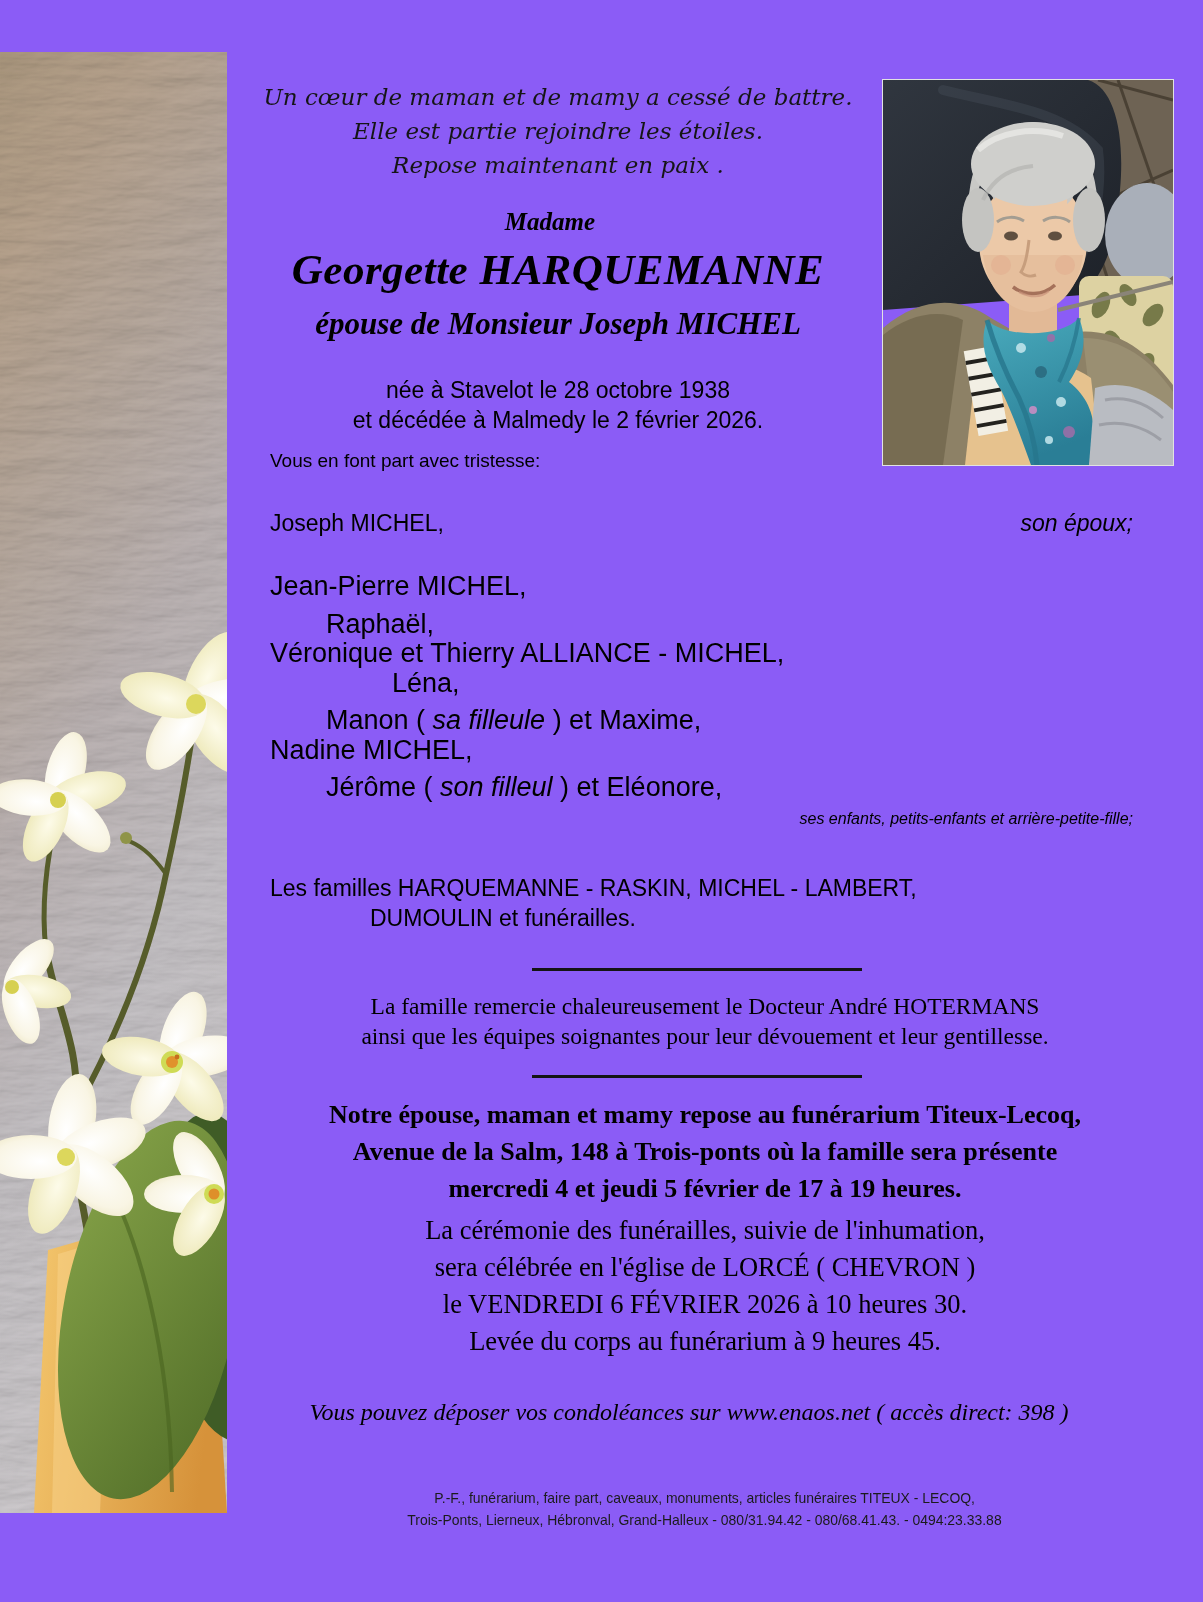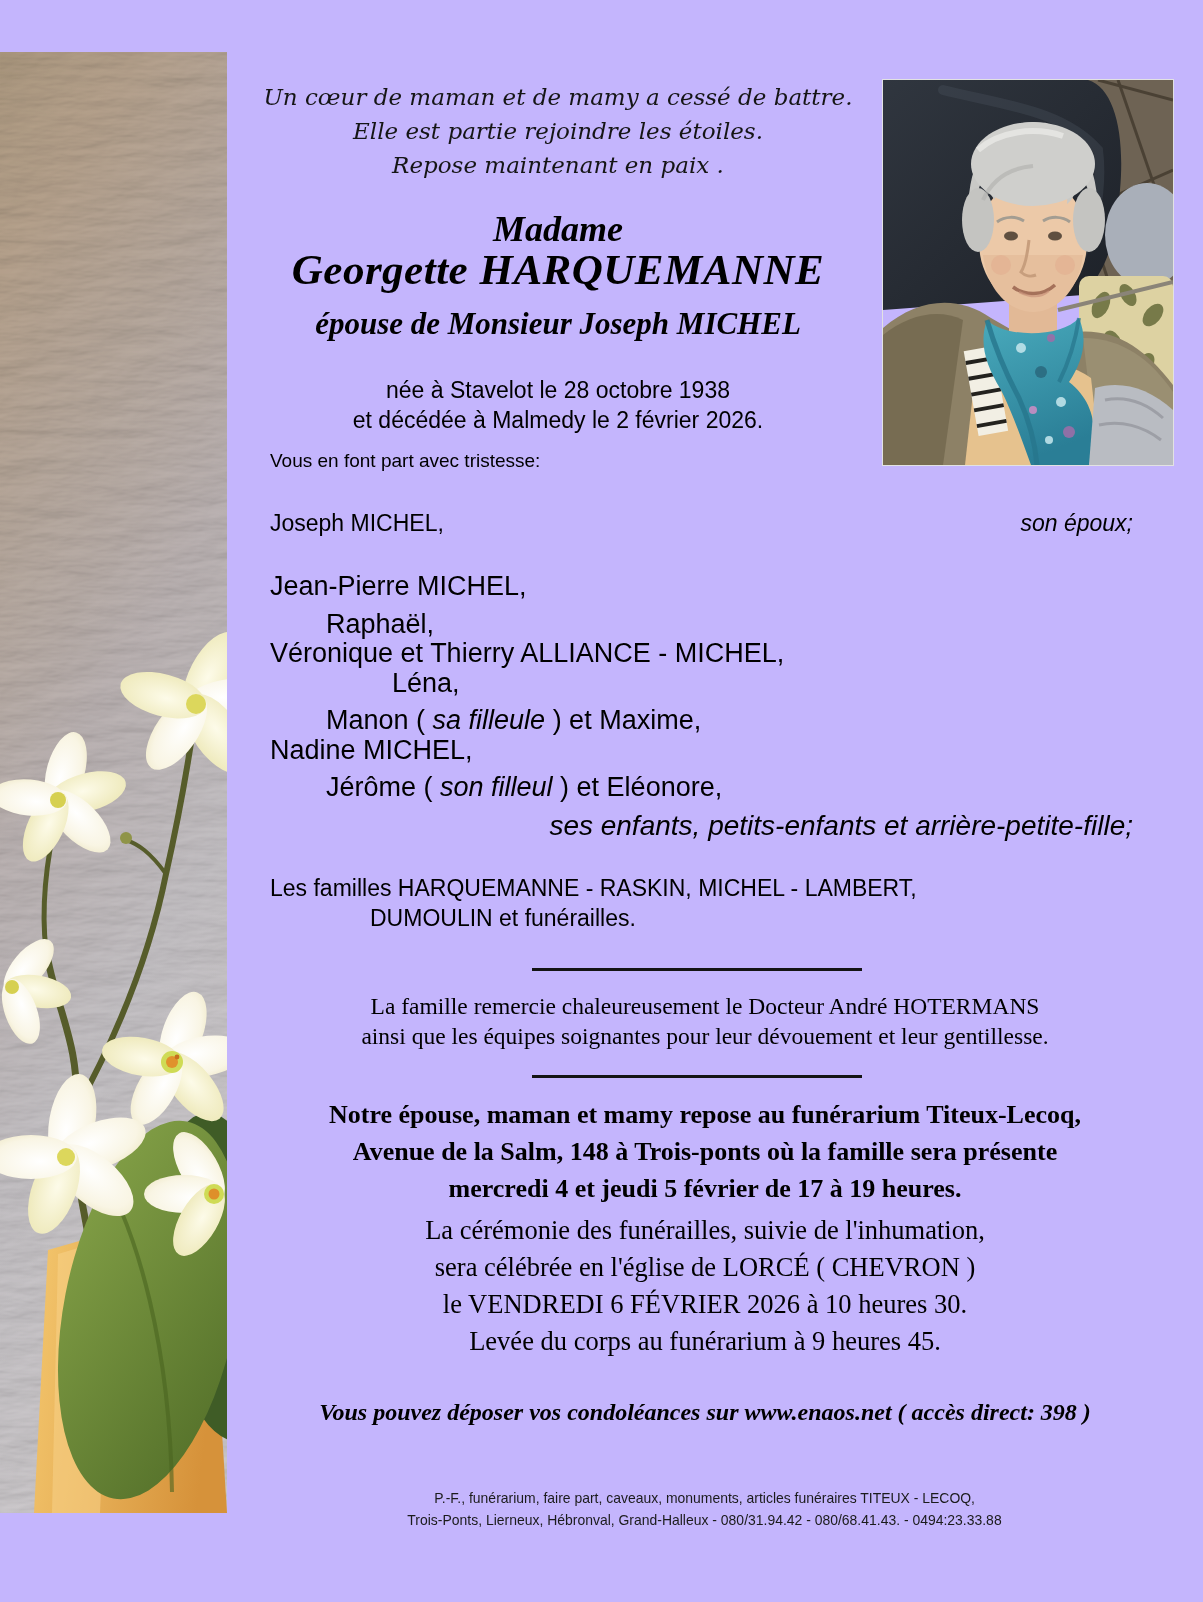--- a/index.html
+++ b/index.html
@@ -1,53 +1,53 @@
 <!DOCTYPE html>
 <html><head>
 <meta charset="utf-8">
 <style>
   html,body{margin:0;padding:0;background:#ffffff;}
-  .page{position:relative;width:1203px;height:1602px;background:#c4b5fd;color:#000;overflow:hidden;}
+  .page{position:relative;width:1203px;height:1602px;background:#8b5cf6;color:#000;overflow:hidden;}
   .abs{position:absolute;}
   .sans{font-family:"Liberation Sans",sans-serif;}
   .serif{font-family:"Liberation Serif",serif;}
   .quote-font{font-family:"DejaVu Serif",serif;font-style:italic;}
   .center{text-align:center;}
   .right{text-align:right;}
 
   
   .orchid-strip{left:0;top:52px;width:227px;height:1461px;}
   
   .portrait{left:883px;top:80px;width:290px;height:385px;box-shadow:0 0 0 1px #e2e2e2;}
 
   
   .quote{left:230px;top:80px;width:656px;font-size:23px;line-height:34px;color:#151515;}
-  .madame{left:230px;top:208px;width:656px;font-size:36px;font-weight:bold;font-style:italic;}
+  .madame{left:222px;top:208px;width:656px;font-size:25px;font-weight:bold;font-style:italic;}
   .dname{left:230px;top:245px;width:656px;font-size:43px;font-weight:bold;font-style:italic;letter-spacing:0.5px;}
   .epouse{left:230px;top:306px;width:656px;font-size:31px;font-weight:bold;font-style:italic;}
   .borndied{left:230px;top:363px;width:656px;font-size:23px;line-height:30px;margin-top:12px;}
 
   .intro{left:270px;top:450px;font-size:19px;}
   .husband-row{left:270px;top:510px;width:863px;font-size:23px;}
   .husband-row .rel{float:right;font-style:italic;}
   .family{left:270px;top:572px;font-size:27px;line-height:29.5px;}
   .family .i1{margin-left:56px;margin-top:8px;}
   .family .i2{margin-left:122px;}
   .family .it{font-style:italic;}
-  .family-rel{left:270px;top:810px;width:863px;font-size:28px;font-style:italic;}
+  .family-rel{left:270px;top:810px;width:863px;font-size:16px;font-style:italic;}
   .families{left:270px;top:874px;font-size:23px;line-height:29.5px;}
   .families .l2{margin-left:100px;}
 
   .divider{left:532px;width:330px;height:3px;background:#141414;}
   .div1{top:968px;} .div2{top:1075px;}
 
   .thanks{left:240px;top:991px;width:930px;font-size:23.5px;line-height:30px;}
   .wake{left:240px;top:1096px;width:930px;font-size:26px;font-weight:bold;line-height:37px;}
   .ceremony{left:240px;top:1212px;width:930px;font-size:26.5px;line-height:37px;}
-  .condolences{left:240px;top:1399px;width:930px;font-size:24px;font-style:italic;font-weight:bold;}
+  .condolences{left:224px;top:1399px;width:930px;font-size:24px;font-style:italic;}
   .footer{left:230px;top:1487px;width:950px;font-size:15px;line-height:22px;color:#1b1b1b;}
   .condensed{display:inline-block;transform:scaleX(0.93);transform-origin:50% 50%;white-space:nowrap;}
 </style>
 </head>
 <body>
 
 <div class="page">
 
   <svg class="abs orchid-strip" viewBox="0 0 227 1461" width="227" height="1461" aria-hidden="true">
     <defs>

